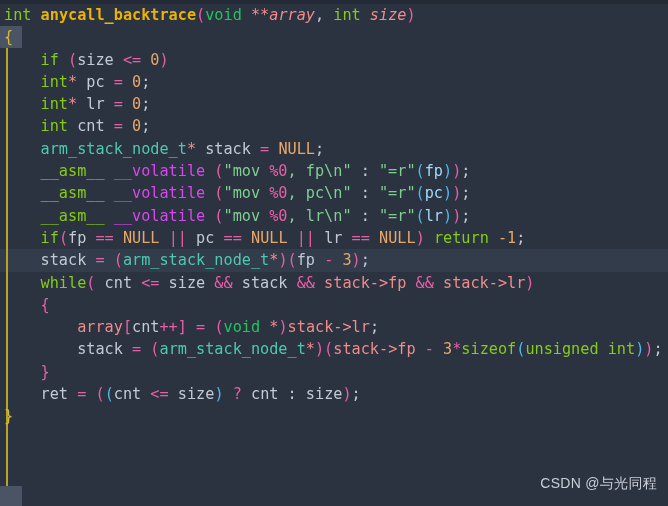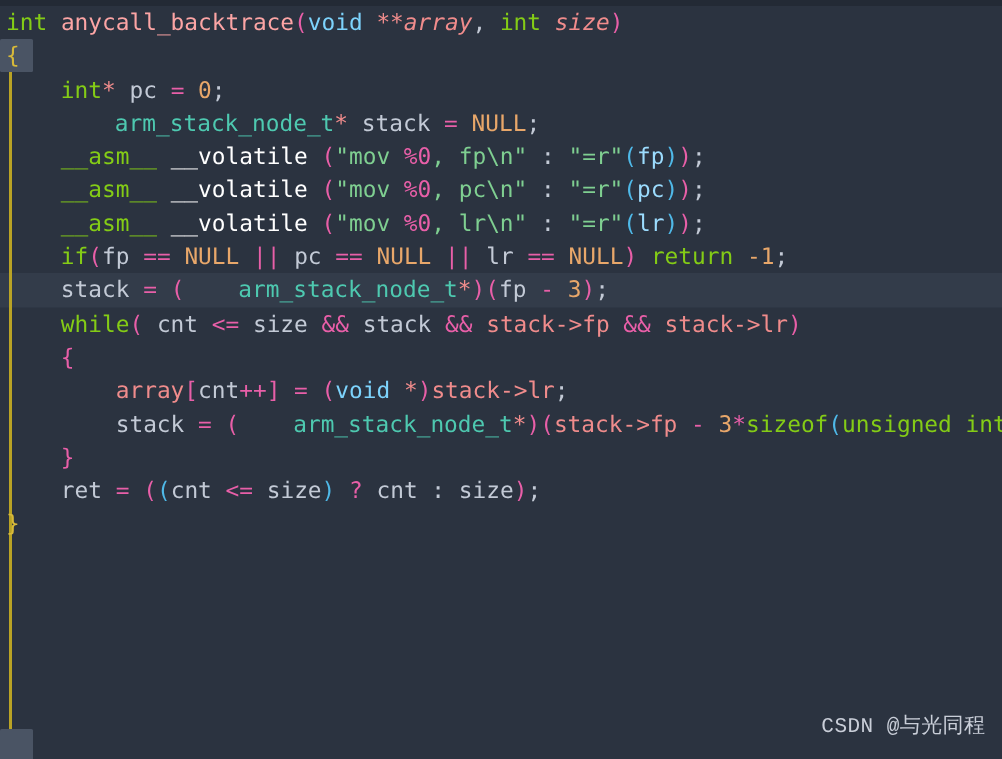--- a/index.html
+++ b/index.html
@@ -66,42 +66,42 @@
   
   .brace-box {
     position: absolute;
     background: #4a5464;
     z-index: 1;
     border-radius: 1px;
   }
 
   
   .kw      { color: #84cc16; }            
-  .kw-b    { color: #ffffff; }            
-  .typ     { color: #7dd3fc; }            
-  .usr     { color: #4ec9b0; margin-left: 36px; }            
-  .fn      { color: #fca5a5; }            
+  .kw-b    { color: #d946ef; }            
+  .typ     { color: #22c55e; }            
+  .usr     { color: #4ec9b0; }            
+  .fn      { color: #eab308; font-weight: bold; }            
   .var     { color: #9cdcfe; }            
   .mem     { color: #f08c8c; }            
   .par     { color: #f08c8c; font-style: italic; }  
   .num     { color: #e8a76a; }            
   .str     { color: #7fcf91; }            
   .fmt     { color: #e85fa8; }            
   .op      { color: #e85fa8; }            
   .plain   { color: #c3cad6; }            
   .br1     { color: #e85fa8; }            
   .br2     { color: #4fb9e8; }            
   .brace-y { color: #d7b93a; }            
 
   
   .watermark {
     position: absolute;
     right: 11px;
     bottom: 13px;
-    font-family: Liberation Mono, monospace;
+    font-family: Liberation Sans, sans-serif;
     font-size: 14px;
     color: #c9ced8;
     letter-spacing: 0.3px;
     z-index: 5;
     white-space: nowrap;
   }
 </style>
 </head>
 <body>
 
@@ -112,27 +112,30 @@
   <div class="code-area">
 
     <div class="brace-guide"></div>
     <div class="brace-box" style="left:0px; top:22px; width:22px; height:22px;"></div>
     <div class="brace-box" style="left:0px; top:482px; width:22px; height:22px;"></div>
 
     <div class="line"><span class="txt"><span class="kw">int</span><span class="plain"> </span><span class="fn">anycall_backtrace</span><span class="br1">(</span><span class="typ">void</span><span class="plain"> </span><span class="mem">**</span><span class="par">array</span><span class="plain">, </span><span class="kw">int</span><span class="plain"> </span><span class="par">size</span><span class="br1">)</span></span></div>
 
     <div class="line"><span class="txt"><span class="brace-y">{</span></span></div>
 
+    <div class="line"><span class="txt"><span class="plain">    </span><span class="kw">if</span><span class="plain"> </span><span class="br1">(</span><span class="plain">size </span><span class="op">&lt;=</span><span class="plain"> </span><span class="num">0</span><span class="br1">)</span></span></div>
 
 
 
     <div class="line"><span class="txt"><span class="plain">    </span><span class="kw">int</span><span class="mem">*</span><span class="plain"> pc </span><span class="op">=</span><span class="plain"> </span><span class="num">0</span><span class="plain">;</span></span></div>
 
+    <div class="line"><span class="txt"><span class="plain">    </span><span class="kw">int</span><span class="mem">*</span><span class="plain"> lr </span><span class="op">=</span><span class="plain"> </span><span class="num">0</span><span class="plain">;</span></span></div>
 
 
+    <div class="line"><span class="txt"><span class="plain">    </span><span class="kw">int</span><span class="plain"> cnt </span><span class="op">=</span><span class="plain"> </span><span class="num">0</span><span class="plain">;</span></span></div>
 
     <div class="line"><span class="txt"><span class="plain">    </span><span class="usr">arm_stack_node_t</span><span class="mem">*</span><span class="plain"> stack </span><span class="op">=</span><span class="plain"> </span><span class="num">NULL</span><span class="plain">;</span></span></div>
 
     <div class="line"><span class="txt"><span class="plain">    </span><span class="kw">__asm__</span><span class="plain"> </span><span class="kw-b">__volatile</span><span class="plain"> </span><span class="br1">(</span><span class="str">"mov </span><span class="fmt">%0</span><span class="str">, fp\n"</span><span class="plain"> : </span><span class="str">"=r"</span><span class="br2">(</span><span class="var">fp</span><span class="br2">)</span><span class="br1">)</span><span class="plain">;</span></span></div>
 
     <div class="line"><span class="txt"><span class="plain">    </span><span class="kw">__asm__</span><span class="plain"> </span><span class="kw-b">__volatile</span><span class="plain"> </span><span class="br1">(</span><span class="str">"mov </span><span class="fmt">%0</span><span class="str">, pc\n"</span><span class="plain"> : </span><span class="str">"=r"</span><span class="br2">(</span><span class="var">pc</span><span class="br2">)</span><span class="br1">)</span><span class="plain">;</span></span></div>
 
     <div class="line"><span class="txt"><span class="plain">    </span><span class="kw">__asm__</span><span class="plain"> </span><span class="kw-b">__volatile</span><span class="plain"> </span><span class="br1">(</span><span class="str">"mov </span><span class="fmt">%0</span><span class="str">, lr\n"</span><span class="plain"> : </span><span class="str">"=r"</span><span class="br2">(</span><span class="var">lr</span><span class="br2">)</span><span class="br1">)</span><span class="plain">;</span></span></div>
 
     <div class="line"><span class="txt"><span class="plain">    </span><span class="kw">if</span><span class="br1">(</span><span class="plain">fp </span><span class="op">==</span><span class="plain"> </span><span class="num">NULL</span><span class="plain"> </span><span class="op">||</span><span class="plain"> pc </span><span class="op">==</span><span class="plain"> </span><span class="num">NULL</span><span class="plain"> </span><span class="op">||</span><span class="plain"> lr </span><span class="op">==</span><span class="plain"> </span><span class="num">NULL</span><span class="br1">)</span><span class="plain"> </span><span class="kw">return</span><span class="plain"> </span><span class="num">-1</span><span class="plain">;</span></span></div>

